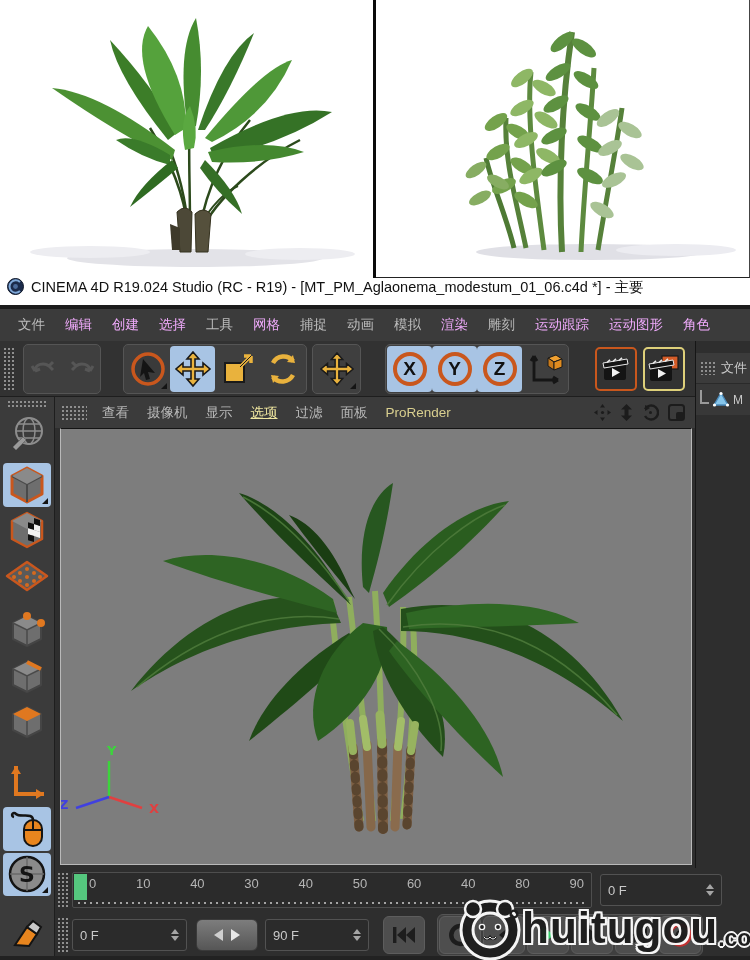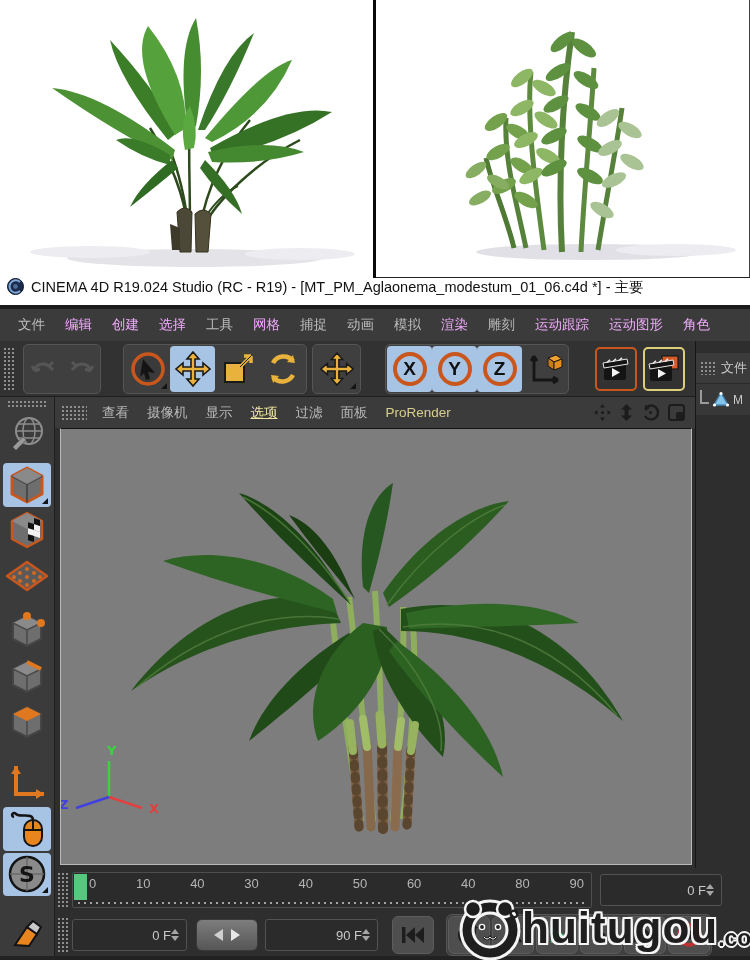--- a/index.html
+++ b/index.html
@@ -80,33 +80,33 @@
   .ruler { position:relative; width:520px; height:36px; margin-left:3px; background:#2b2b2b;
     border:1px solid #4e4e4e; border-radius:2px; }
   .marker { position:absolute; left:1px; top:1px; width:13px; height:26px; background:#55c77e; }
   .rlabels { position:absolute; left:0; top:3px; width:100%; display:flex; justify-content:space-between;
     padding:0 7px 0 16px; }
   .rlabel { font-size:13px; color:#b5b5b5; }
   .ticks { position:absolute; left:3px; right:3px; bottom:2px; height:4px;
     background-image:radial-gradient(#a5a5a5 0.9px, transparent 1.1px); background-size:6px 4px; }
   .field { height:32px; background:#2b2b2b; border:1px solid #525252; border-radius:3px; color:#c9c9c9;
     font-size:13px; display:flex; align-items:center; padding:0 7px; }
-  .field .val { flex:1;text-align:right; }
+  .field .val { flex:1; }
   .spin { display:flex; flex-direction:column; gap:2px; align-items:center; }
   .spin i { display:block; width:0; height:0; border-left:4px solid transparent; border-right:4px solid transparent; }
   .spin .up { border-bottom:5px solid #a5a5a5; }
   .spin .dn { border-top:5px solid #a5a5a5; }
   .f-cur { width:122px; margin-left:8px; }
 
   
   .bottom-row { position:absolute; left:55px; top:912px; width:680px; height:46px; background:#2e2e2e;
     display:flex; align-items:center; }
   .h-bt { width:12px; height:36px; margin-left:2px; }
   .f-start { width:115px; margin-left:3px; }
-  .f-end { width:113px; margin-left:7px; }
+  .f-end { width:104px; margin-left:7px; }
   .pairbtn { width:62px; height:32px; margin-left:9px; border-radius:6px;
     background:linear-gradient(#7d7d7d,#565656); border:1px solid #3a3a3a;
     display:flex; align-items:center; justify-content:center; gap:8px; }
   .tri-l { width:0; height:0; border-top:6px solid transparent; border-bottom:6px solid transparent; border-right:9px solid #cfcfcf; }
   .tri-r { width:0; height:0; border-top:6px solid transparent; border-bottom:6px solid transparent; border-left:9px solid #e8e8e8; }
   .tpbtn { width:42px; height:38px; background:#4e4e4e; border:1px solid #5d5d5d; border-radius:6px;
     display:flex; align-items:center; justify-content:center; }
   .goto-start { margin-left:14px; }
   .transport-group { display:flex; gap:2px; margin-left:12px; background:#3f3f3f; border:1px solid #555;
     border-radius:6px; padding:1px; }

